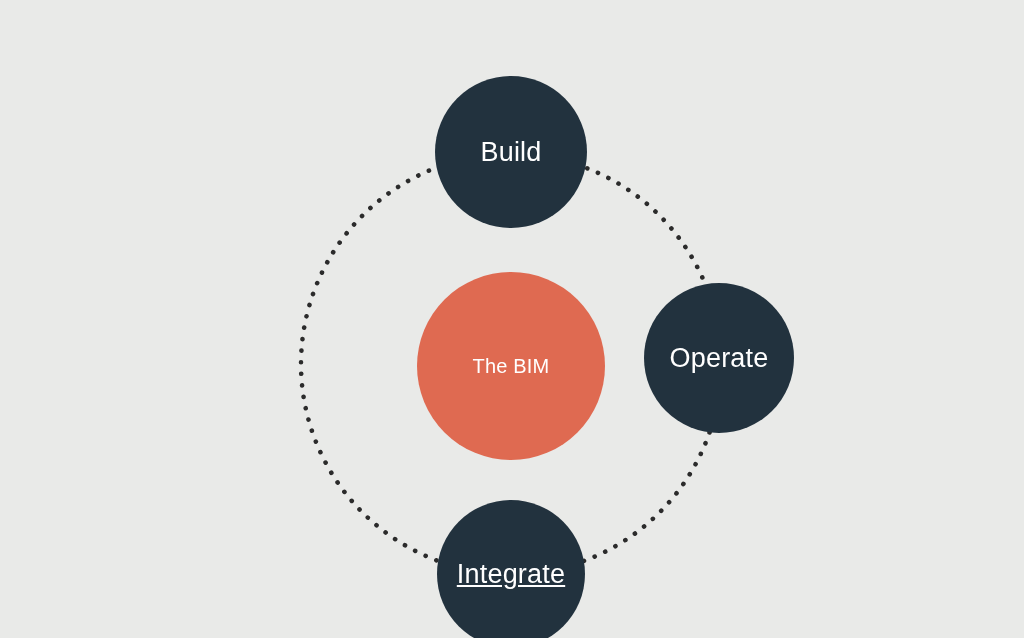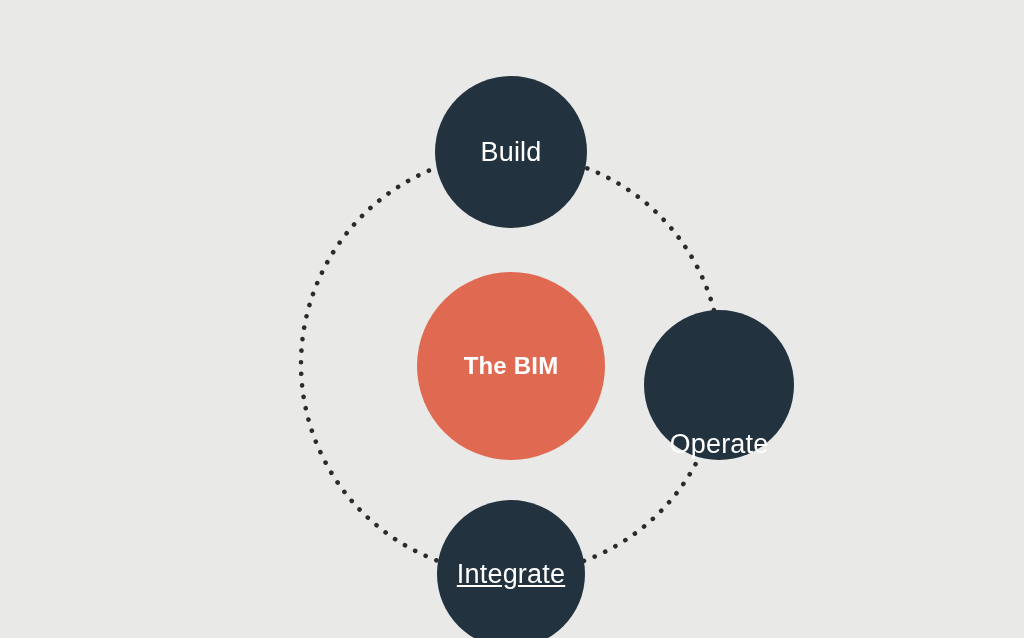--- a/index.html
+++ b/index.html
@@ -45,40 +45,40 @@
       z-index: 2;
       font-size: 27px;
       font-weight: 400;
       letter-spacing: 0.2px;
     }
     .node-build {
       left: 435px; top: 32px;
       width: 152px; height: 152px;
     }
     .node-operate {
-      left: 644px; top: 266px;
-      width: 150px; height: 150px; align-items: flex-end;
+      left: 644px; top: 239px;
+      width: 150px; height: 150px;
     }
     .node-integrate {
       left: 437px; top: 456px;
       width: 148px; height: 148px; text-decoration: underline;
     }
     .node-design {
       left: 228px; top: 255px;
       width: 150px; height: 150px;
     }
     .node-center {
       left: 417px; top: 228px;
       width: 188px; height: 188px;
       background: var(--center, #df6a51);
       z-index: 3;
     }
     .center-title {
-      font-size: 24px;
-      font-weight: 700;
+      font-size: 20px;
+      font-weight: 400;
       line-height: 1.35;
       color: var(--text, #ffffff);
     }
   </style>
 </head>
 <body>
 
 <div class="canvas">
 
   <svg class="ring-svg" viewBox="0 0 1024 638" xmlns="http://www.w3.org/2000/svg" aria-hidden="true">

